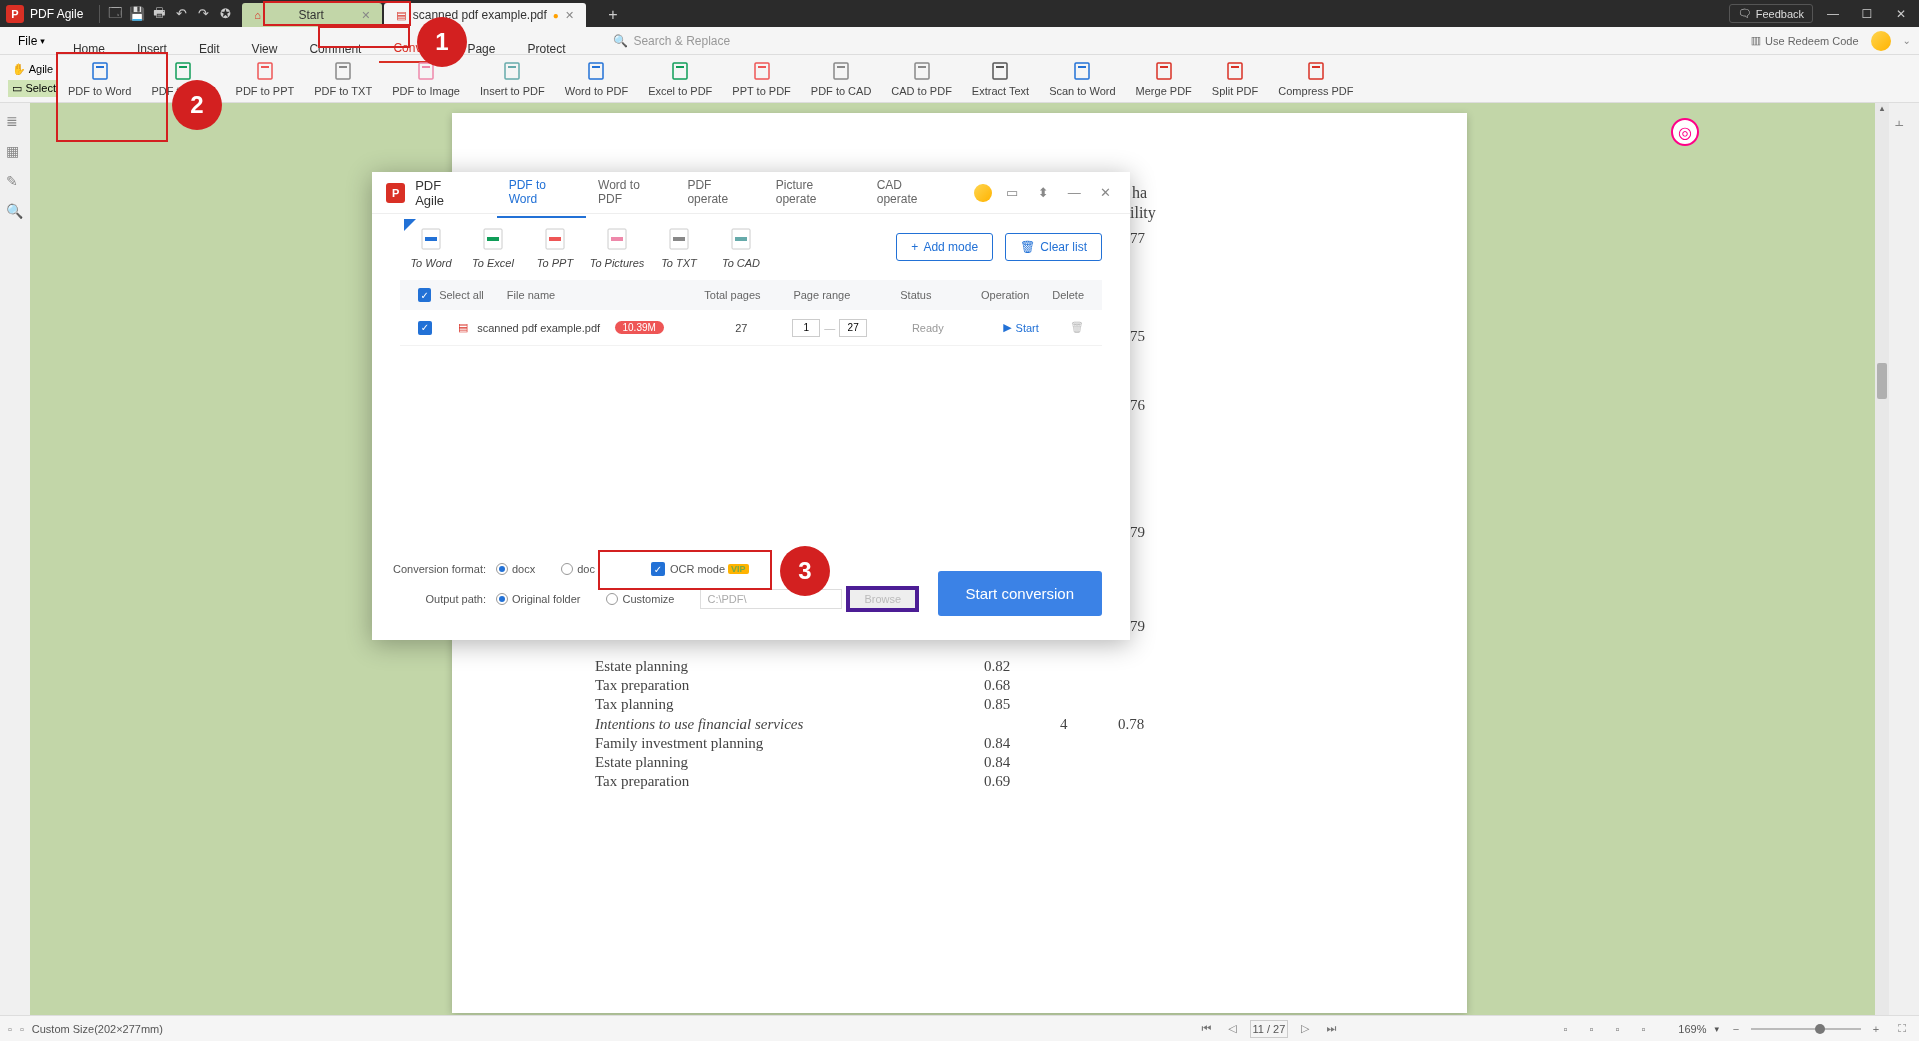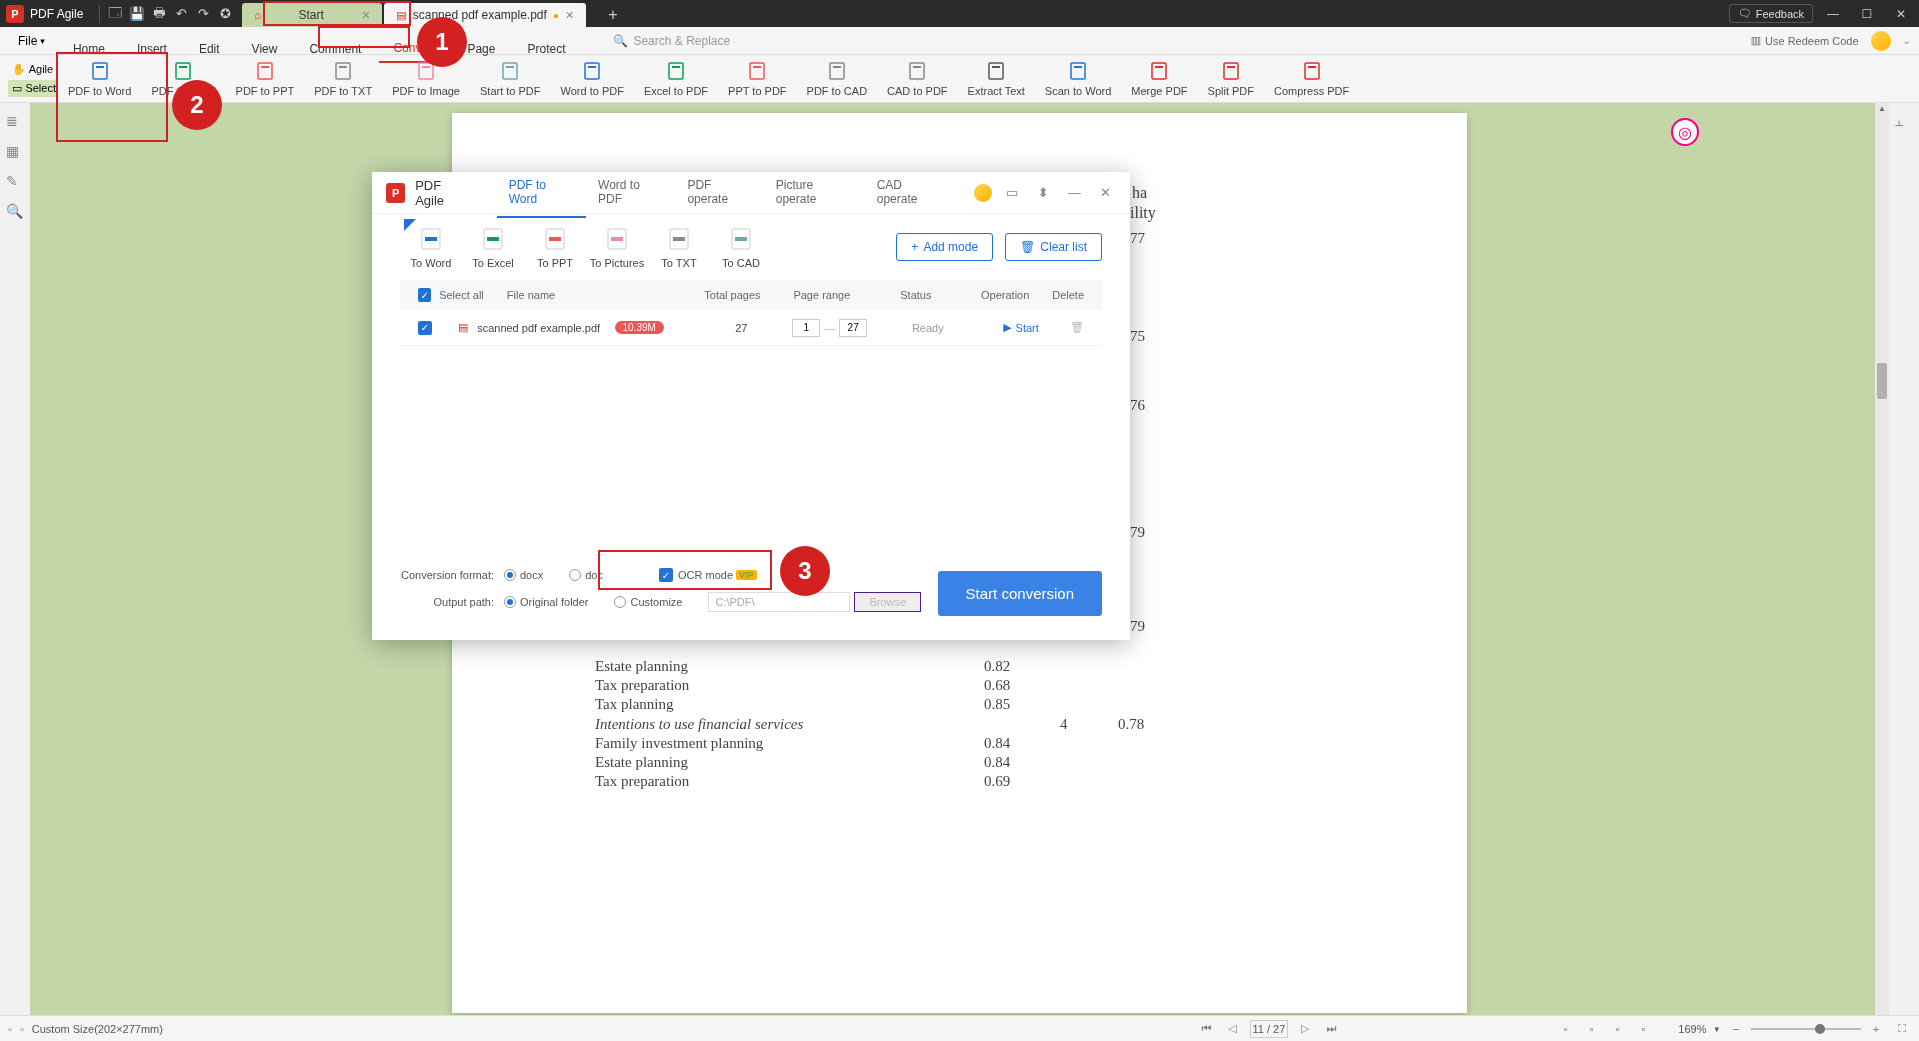--- a/index.html
+++ b/index.html
@@ -57,21 +57,21 @@
 .dialog .dtitle { height:42px; display:flex; align-items:center; padding:0 14px; gap:10px; border-bottom:1px solid #eee;}
 .dialog .dtitle .dlogo { width:20px; height:20px; background:#d93025; border-radius:3px; display:flex; align-items:center; justify-content:center; color:#fff; font-size:11px; font-weight:bold;}
 .dialog .dtitle .dname { font-size:13px; color:#333; margin-right:16px;}
 .dialog .dtitle .dtab { font-size:12px; color:#666; padding:10px 12px; cursor:pointer;}
 .dialog .dtitle .dtab.active { color:#2271d6; border-bottom:2px solid #2271d6;}
 .dialog .dtitle .dspacer { flex:1;}
 .dialog .dtitle .dicon { width:22px; text-align:center; color:#888; cursor:pointer; font-size:13px;}
 .dialog .dtitle .vip { width:18px; height:18px; border-radius:50%; background:linear-gradient(135deg,#ffd54f,#ffb300);}
 
 .dialog .optrow { height:66px; display:flex; align-items:center; padding:10px 28px; gap:12px;}
-.dialog .opt { width:62px; display:flex; flex-direction:column; align-items:center; gap:4px; font-size:11px; color:#444; cursor:pointer; position:relative;}
+.dialog .opt { width:62px; display:flex; flex-direction:column; align-items:center; gap:4px; font-size:11px; color:#444; cursor:pointer; position:relative;font-style:italic;}
 .dialog .opt .oic { width:32px; height:28px; display:flex; align-items:center; justify-content:center;}
 .dialog .opt.sel::before { content:""; position:absolute; top:-6px; left:4px; width:0; height:0; border-top:12px solid #2271d6; border-right:12px solid transparent;}
 .dialog .optrow .ospacer { flex:1;}
 .dialog .optrow .obtn { border:1px solid #2271d6; color:#2271d6; background:#fff; padding:6px 14px; border-radius:3px; font-size:12px; display:flex; align-items:center; gap:5px; cursor:pointer;}
 
 .dialog .listhead { height:30px; background:#f6f7f9; display:flex; align-items:center; padding:0 18px; font-size:11px; color:#666; margin:0 28px;}
 .dialog .listhead .chk { width:14px; height:14px; background:#2271d6; border-radius:2px; margin-right:8px; display:flex; align-items:center; justify-content:center; color:#fff; font-size:10px;}
 .dialog .listhead .col1 { width:72px;}
 .dialog .listhead .col2 { width:210px;}
 .dialog .listhead .col3 { width:70px; text-align:left;}
@@ -86,30 +86,30 @@
 .dialog .listrow .fname { width:140px;}
 .dialog .listrow .fsize { background:#e55; color:#fff; border-radius:9px; padding:1px 8px; font-size:10px;}
 .dialog .listrow .col3 { width:70px; text-align:center;}
 .dialog .listrow .col4 { width:110px; display:flex; align-items:center; justify-content:center; gap:4px;}
 .dialog .listrow .col4 input { width:28px; height:18px; border:1px solid #ccc; text-align:center; font-size:10px;}
 .dialog .listrow .col5 { width:90px; text-align:center; color:#999;}
 .dialog .listrow .col6 { width:100px; text-align:center; color:#2271d6; display:flex; align-items:center; justify-content:center; gap:4px;}
 .dialog .listrow .col7 { flex:1; text-align:right; color:#bbb;}
 .dialog .listbody { flex:1;}
 
-.dialog .bottom { padding:12px 28px 18px; font-size:11px;}
+.dialog .bottom { padding:12px 20px 18px; font-size:11px;}
 .dialog .brow { display:flex; align-items:center; margin-bottom:10px;}
 .dialog .blabel { width:94px; text-align:right; color:#555; margin-right:10px;}
 .dialog .radio { width:12px; height:12px; border:1px solid #999; border-radius:50%; margin-right:4px; display:flex; align-items:center; justify-content:center;}
 .dialog .radio.sel::after { content:""; width:6px; height:6px; border-radius:50%; background:#2271d6;}
 .dialog .ropt { display:flex; align-items:center; margin-right:26px; color:#555;}
 .dialog .ocrbox { width:14px; height:14px; background:#2271d6; border-radius:2px; margin-right:5px; display:flex; align-items:center; justify-content:center; color:#fff; font-size:10px;}
 .dialog .vipbadge { background:#ffb300; color:#7a4; font-size:9px; padding:0 3px; border-radius:2px; margin-left:3px; font-weight:bold;}
 .dialog .pathinput { border:1px solid #ddd; padding:3px 6px; width:142px; color:#aaa; font-size:11px;}
-.dialog .browse { background:#eee; border:1px solid #4c1d95; padding:3px 14px; color:#bbb; font-size:11px; margin-left:4px;}
+.dialog .browse { background:#eee; border:4px solid #4c1d95; padding:3px 14px; color:#bbb; font-size:11px; margin-left:4px;}
 .dialog .startbtn { position:absolute; right:28px; bottom:24px; background:#3b82e6; color:#fff; border:none; padding:14px 28px; font-size:15px; border-radius:3px; cursor:pointer;}
 
 .statusbar { position:absolute; left:0; right:0; bottom:0; height:26px; background:#f5f5f5; border-top:1px solid #ddd; display:flex; align-items:center; font-size:11px; color:#555; padding:0 8px; gap:8px;}
 .statusbar .spacer { flex:1;}
 .statusbar .navbtn { width:18px; text-align:center; color:#777; cursor:pointer;}
 .statusbar .pagenum { border:1px solid #ccc; padding:2px 2px; font-size:11px;}
 .statusbar .zoom { display:flex; align-items:center; gap:6px;}
 .statusbar .slider { width:110px; height:2px; background:#bbb; position:relative;}
 .statusbar .slider .thumb { position:absolute; left:58%; top:-4px; width:10px; height:10px; border-radius:50%; background:#777;}
 </style>
@@ -230,21 +230,21 @@
         </div>
         <span>PDF to Image</span>
       </div>
       <div class="ritem">
         <div class="ric">
           <svg width="20" height="20">
             <rect x="3" y="2" width="14" height="16" fill="none" stroke="#6aa" stroke-width="1.5" rx="1"></rect>
             <rect x="6" y="5" width="8" height="2" fill="#6aa"></rect>
           </svg>
         </div>
-        <span>Start to PDF</span>
+        <span>Insert to PDF</span>
       </div>
       <div class="ritem">
         <div class="ric">
           <svg width="20" height="20">
             <rect x="3" y="2" width="14" height="16" fill="none" stroke="#2271d6" stroke-width="1.5" rx="1"></rect>
             <rect x="6" y="5" width="8" height="2" fill="#2271d6"></rect>
           </svg>
         </div>
         <span>Word to PDF</span>
       </div>

